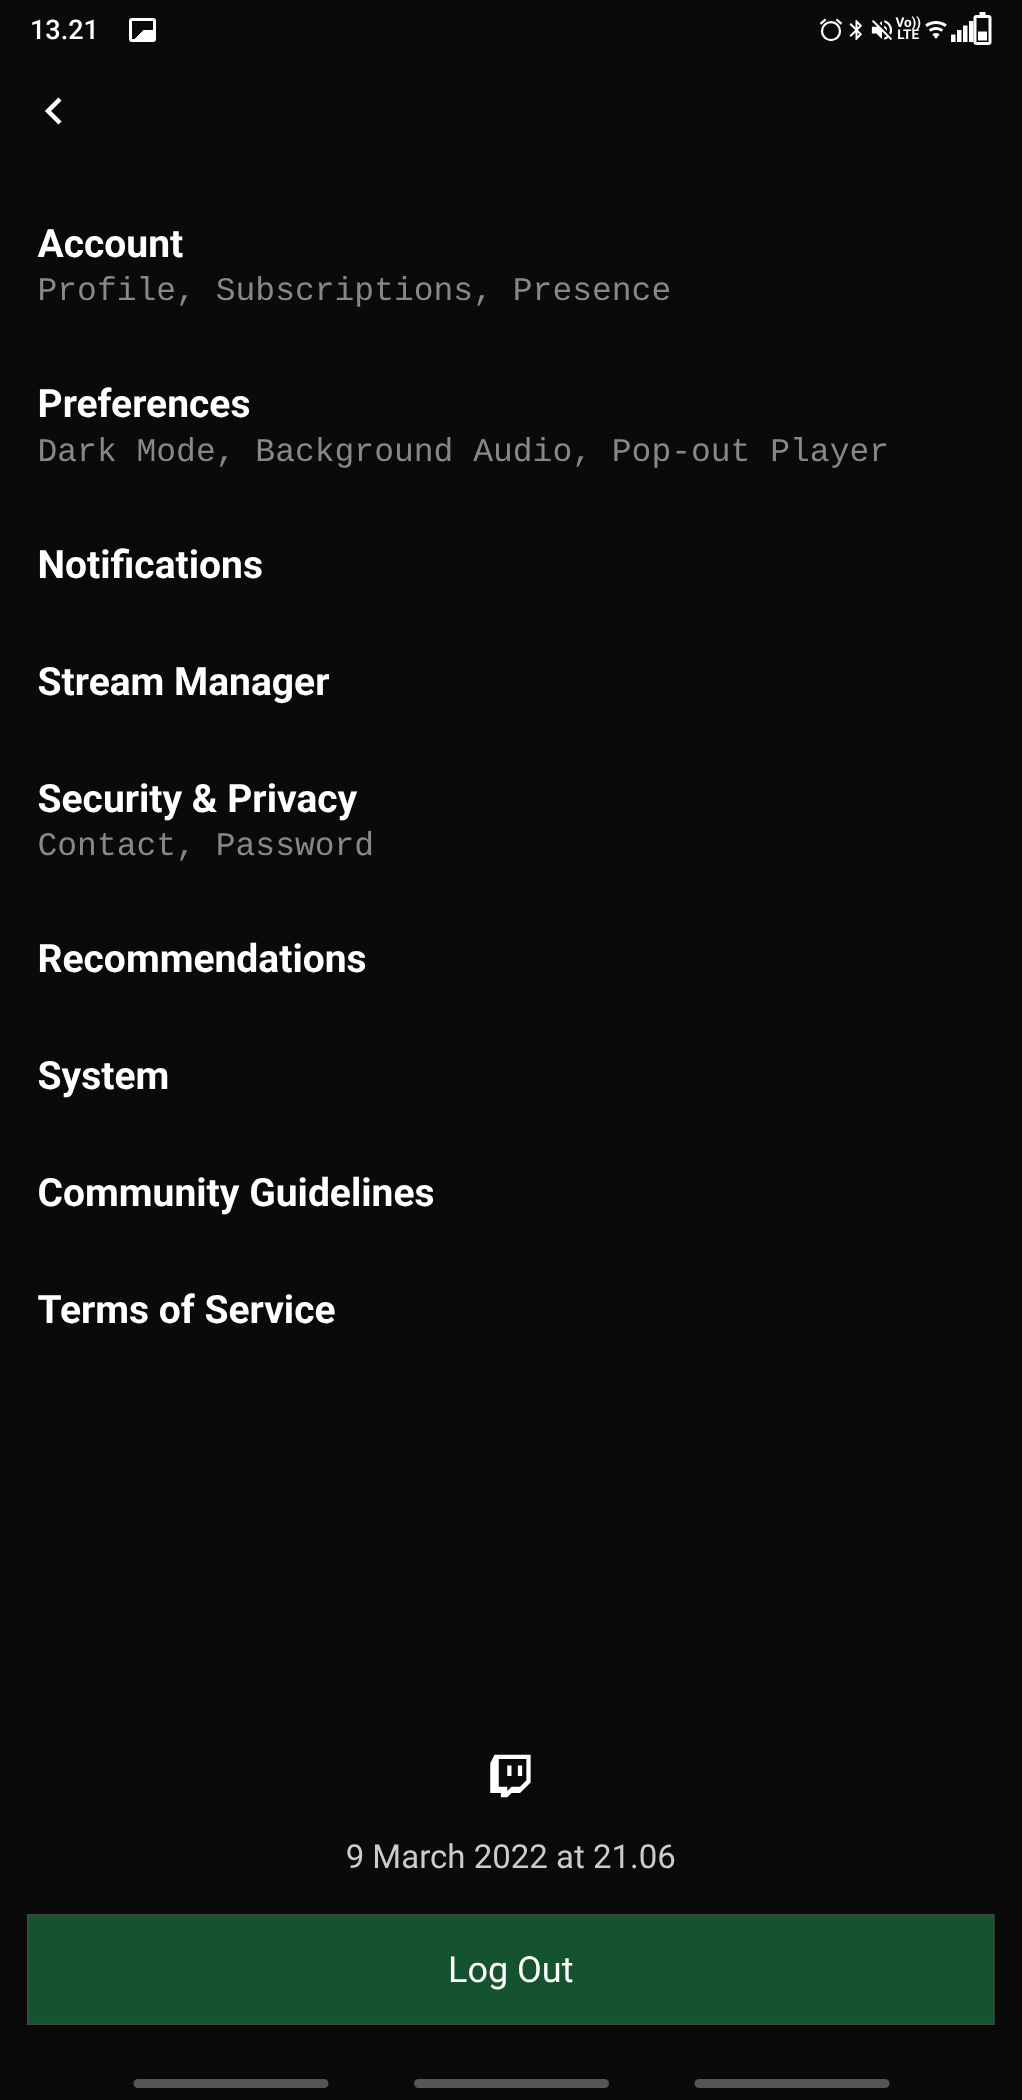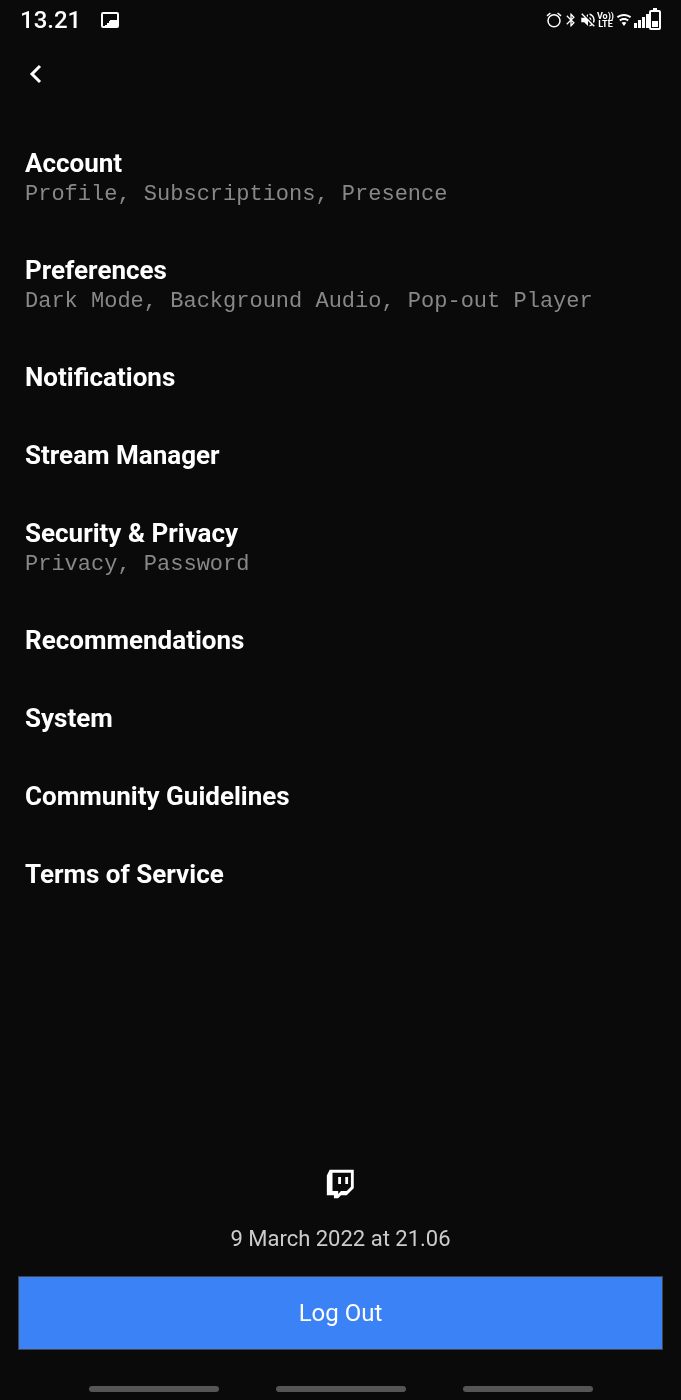--- a/index.html
+++ b/index.html
@@ -20,21 +20,21 @@
       display: flex;
       justify-content: space-between;
       align-items: center;
       padding: 10px 20px;
       height: 40px;
     }
     .status-left {
       display: flex;
       align-items: center;
       gap: 20px;
-      font-size: 24px;
+      font-size: 18px;
       font-weight: 500;
     }
     .status-right {
       display: flex;
       align-items: center;
       gap: 0;
     }
     .status-icon {
       display: inline-flex;
       align-items: center;
@@ -94,21 +94,21 @@
     }
     .date-text {
       font-size: 22px;
       color: #cccccc;
       text-align: center;
       margin-bottom: 25px;
     }
     .logout-btn {
       width: 100%;
       padding: 22px 0;
-      background: #3b82f6;
+      background: #14532d;
       border: 1px solid #444444;
       color: #ffffff;
       font-size: 24px;
       text-align: center;
       cursor: pointer;
     }
     .nav-bar {
       position: absolute;
       bottom: 8px;
       left: 0;
@@ -247,21 +247,21 @@
     <div class="item-subtitle">Dark Mode, Background Audio, Pop-out Player</div>
   </div>
   <div class="settings-item">
     <div class="item-title">Notifications</div>
   </div>
   <div class="settings-item">
     <div class="item-title">Stream Manager</div>
   </div>
   <div class="settings-item">
     <div class="item-title">Security &amp; Privacy</div>
-    <div class="item-subtitle">Privacy, Password</div>
+    <div class="item-subtitle">Contact, Password</div>
   </div>
   <div class="settings-item">
     <div class="item-title">Recommendations</div>
   </div>
   <div class="settings-item">
     <div class="item-title">System</div>
   </div>
   <div class="settings-item">
     <div class="item-title">Community Guidelines</div>
   </div>

